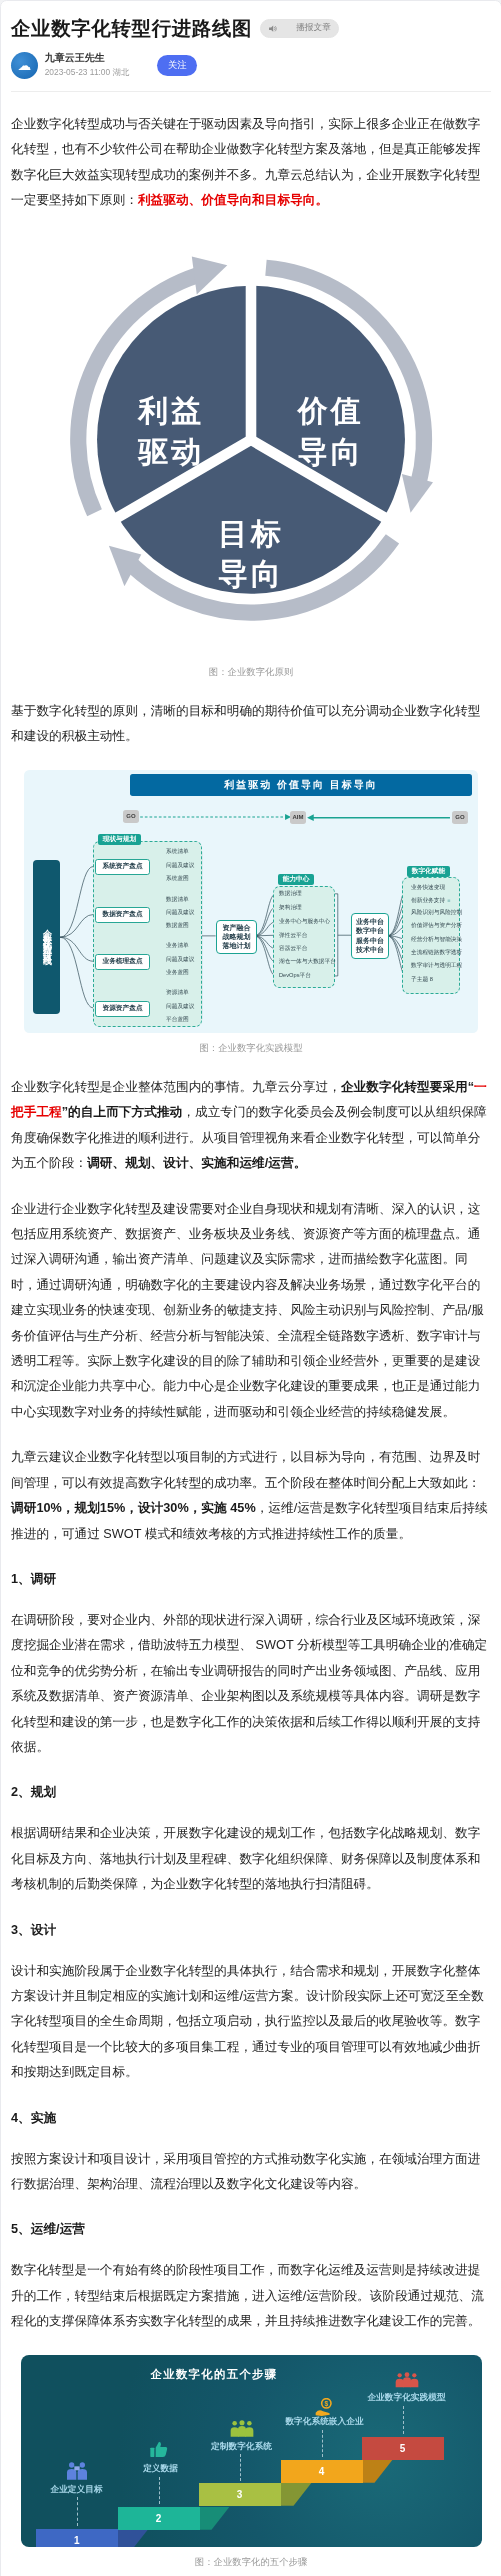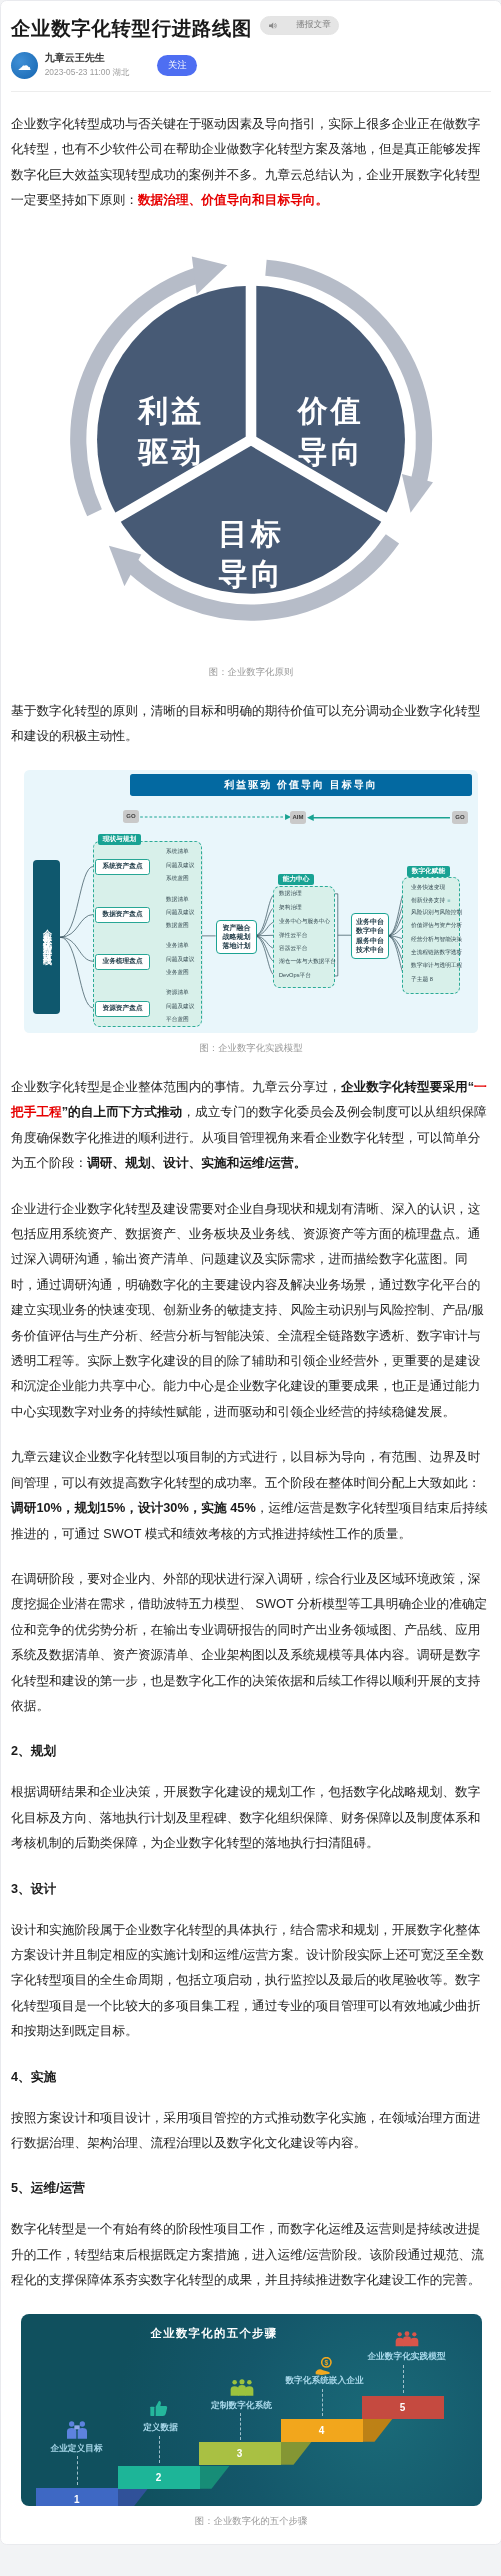--- a/index.html
+++ b/index.html
@@ -1,20 +1,20 @@
 <!DOCTYPE html>
 <html style="font-size:10.7px"><head>
 <meta charset="utf-8">
 <style>
   html,body{margin:0;padding:0;background:#f2f3f5;}
   body{font-family:"Liberation Sans","DejaVu Sans",sans-serif;color:#262626;}
   .page{width:500px;margin:0 auto;background:#fff;border:0.7px solid #e9eaee;border-radius:6.7px;overflow:hidden;}
   .inner{padding:0 10px 12px 10px;}
   
-  .title-row{display:flex;align-items:flex-start;gap:8px;margin:14.7px 0 5.3px 0;}
+  .title-row{display:flex;align-items:center;gap:8px;margin:14.7px 0 5.3px 0;}
   h1{font-size:19.4px;line-height:25.4px;margin:0;color:#1a1a1a;letter-spacing:0.7px;}
   .broadcast{display:inline-flex;align-items:center;gap:19px;border:0.7px solid #e4e4e4;border-radius:10px;
     padding:2.7px 6.7px;font-size:8.7px;color:#808080;background:#e5e5e5;white-space:nowrap;cursor:pointer;}
   .author-row{display:flex;align-items:center;margin:10.7px 0 0 0;}
   .avatar{width:27px;height:27px;border-radius:50%;background:radial-gradient(circle at 35% 35%,#3f8fd6,#1565b0);
     display:flex;align-items:center;justify-content:center;color:#fff;font-size:13.4px;flex:0 0 27px;}
   .a-col{margin-left:6.7px;}
   .a-name{font-size:10px;font-weight:bold;color:#333;line-height:12px;}
   .a-meta{font-size:8.4px;color:#9b9b9b;margin-top:2.7px;}
   .follow-btn{margin-left:28px;background:#4e6ef2;color:#fff;border:none;border-radius:11.4px;
@@ -82,21 +82,21 @@
     <div class="author-row">
       <div class="avatar">☁</div>
       <div class="a-col">
         <div class="a-name">九章云王先生</div>
         <div class="a-meta">2023-05-23 11:00  湖北</div>
       </div>
       <button class="follow-btn">关注</button>
     </div>
     <hr class="divider">
 
-    <p class="body"><span>企业数字化转型成功与否关键在于驱动因素及导向指引，实际上很多企业正在做数字化转型，也有不少软件公司在帮助企业做数字化转型方案及落地，但是真正能够发挥数字化巨大效益实现转型成功的案例并不多。九章云总结认为，企业开展数字化转型一定要坚持如下原则：</span><span class="red">数据治理、价值导向和目标导向。</span></p>
+    <p class="body"><span>企业数字化转型成功与否关键在于驱动因素及导向指引，实际上很多企业正在做数字化转型，也有不少软件公司在帮助企业做数字化转型方案及落地，但是真正能够发挥数字化巨大效益实现转型成功的案例并不多。九章云总结认为，企业开展数字化转型一定要坚持如下原则：</span><span class="red">利益驱动、价值导向和目标导向。</span></p>
 
     <div class="fig-circle">
       <svg width="374" height="421" viewBox="0 0 600 672">
 
         <g stroke="#b6bcc8" stroke-width="26" fill="none">
           <path d="M49,447 A277,277 0 0 1 228,62"></path>
           <path d="M324,54 A277,277 0 0 1 568,402"></path>
           <path d="M527,489 A277,277 0 0 1 104,526"></path>
         </g>
         <g fill="#b6bcc8">
@@ -233,20 +233,21 @@
       <div class="mm-leaf" style="left:387px;top:206px">子主题 8</div>
     </div>
     <div class="caption">图：企业数字化实践模型</div>
 
     <p class="body"><span>企业数字化转型是企业整体范围内的事情。九章云分享过，</span><span class="bold">企业数字化转型要采用“</span><span class="red">一把手工程</span><span class="bold">”的自上而下方式推动</span><span>，成立专门的数字化委员会及例会制度可以从组织保障角度确保数字化推进的顺利进行。从项目管理视角来看企业数字化转型，可以简单分为五个阶段：</span><span class="bold">调研、规划、设计、实施和运维/运营。</span></p>
 
     <p class="body">企业进行企业数字化转型及建设需要对企业自身现状和规划有清晰、深入的认识，这包括应用系统资产、数据资产、业务板块及业务线、资源资产等方面的梳理盘点。通过深入调研沟通，输出资产清单、问题建议及实际需求，进而描绘数字化蓝图。同时，通过调研沟通，明确数字化的主要建设内容及解决业务场景，通过数字化平台的建立实现业务的快速变现、创新业务的敏捷支持、风险主动识别与风险控制、产品/服务价值评估与生产分析、经营分析与智能决策、全流程全链路数字透析、数字审计与透明工程等。实际上数字化建设的目的除了辅助和引领企业经营外，更重要的是建设和沉淀企业能力共享中心。能力中心是企业数字化建设的重要成果，也正是通过能力中心实现数字对业务的持续性赋能，进而驱动和引领企业经营的持续稳健发展。</p>
 
     <p class="body"><span>九章云建议企业数字化转型以项目制的方式进行，以目标为导向，有范围、边界及时间管理，可以有效提高数字化转型的成功率。五个阶段在整体时间分配上大致如此：</span><span class="bold">调研10%，规划15%，设计30%，实施 45%</span><span>，运维/运营是数字化转型项目结束后持续推进的，可通过 SWOT 模式和绩效考核的方式推进持续性工作的质量。</span></p>
 
+    <h3 class="sec">1、调研</h3>
     <p class="body">在调研阶段，要对企业内、外部的现状进行深入调研，综合行业及区域环境政策，深度挖掘企业潜在需求，借助波特五力模型、 SWOT 分析模型等工具明确企业的准确定位和竞争的优劣势分析，在输出专业调研报告的同时产出业务领域图、产品线、应用系统及数据清单、资产资源清单、企业架构图以及系统规模等具体内容。调研是数字化转型和建设的第一步，也是数字化工作的决策依据和后续工作得以顺利开展的支持依据。</p>
     <h3 class="sec">2、规划</h3>
     <p class="body">根据调研结果和企业决策，开展数字化建设的规划工作，包括数字化战略规划、数字化目标及方向、落地执行计划及里程碑、数字化组织保障、财务保障以及制度体系和考核机制的后勤类保障，为企业数字化转型的落地执行扫清阻碍。</p>
     <h3 class="sec">3、设计</h3>
     <p class="body">设计和实施阶段属于企业数字化转型的具体执行，结合需求和规划，开展数字化整体方案设计并且制定相应的实施计划和运维/运营方案。设计阶段实际上还可宽泛至全数字化转型项目的全生命周期，包括立项启动，执行监控以及最后的收尾验收等。数字化转型项目是一个比较大的多项目集工程，通过专业的项目管理可以有效地减少曲折和按期达到既定目标。</p>
     <h3 class="sec">4、实施</h3>
     <p class="body">按照方案设计和项目设计，采用项目管控的方式推动数字化实施，在领域治理方面进行数据治理、架构治理、流程治理以及数字化文化建设等内容。</p>
     <h3 class="sec">5、运维/运营</h3>
     <p class="body">数字化转型是一个有始有终的阶段性项目工作，而数字化运维及运营则是持续改进提升的工作，转型结束后根据既定方案措施，进入运维/运营阶段。该阶段通过规范、流程化的支撑保障体系夯实数字化转型的成果，并且持续推进数字化建设工作的完善。</p>
 

